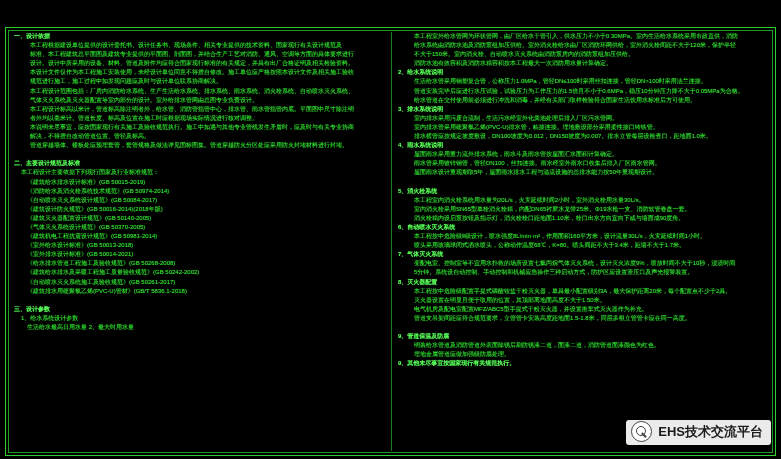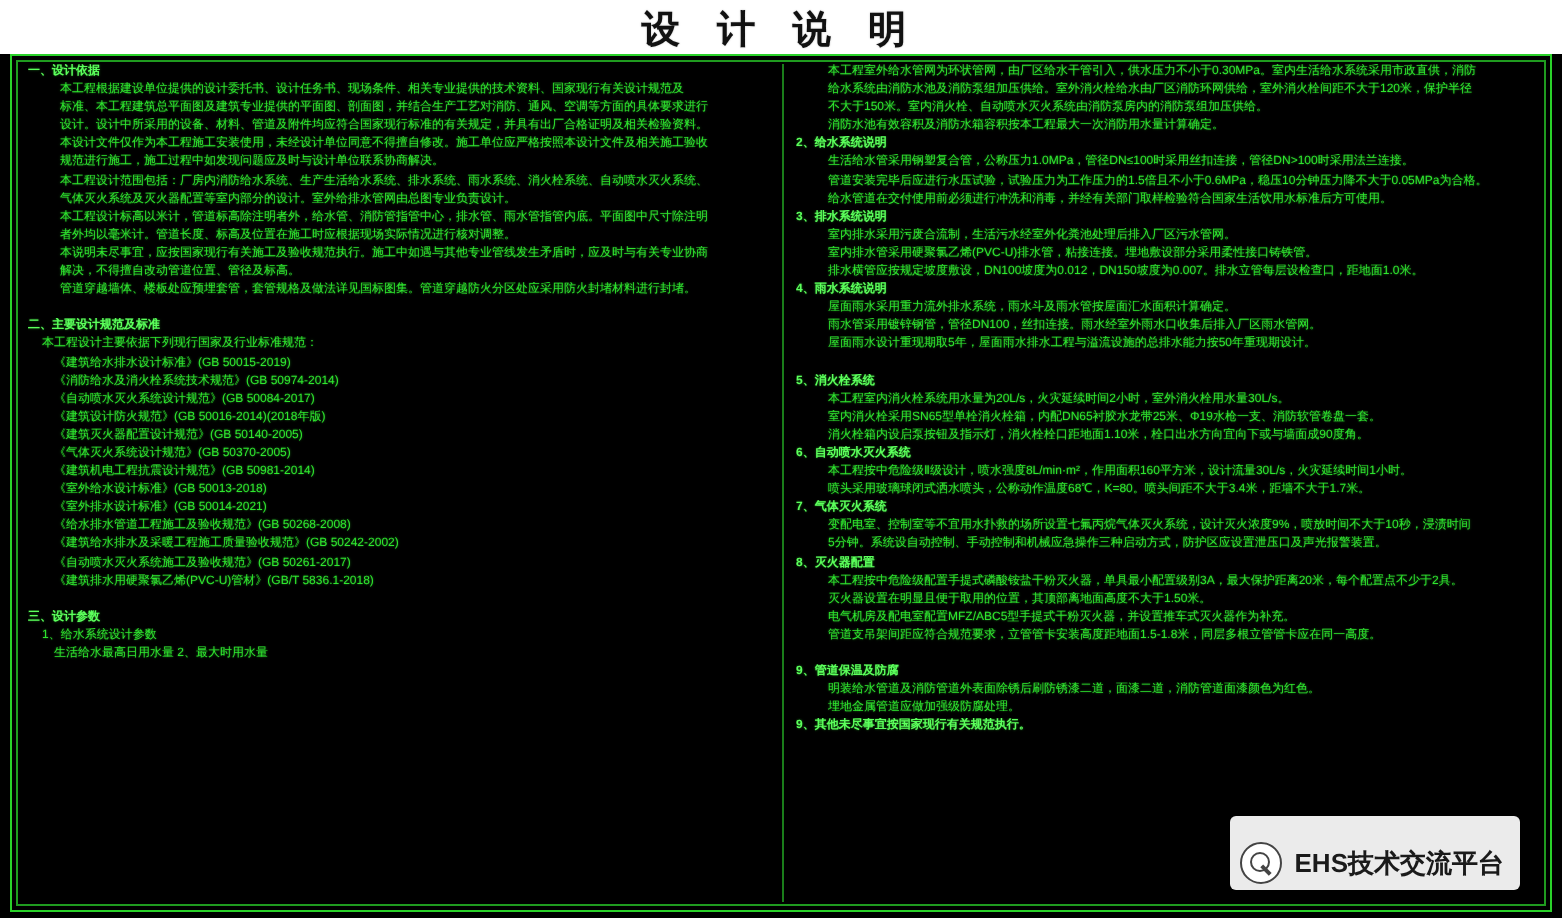--- a/index.html
+++ b/index.html
@@ -95,28 +95,28 @@
   }
   
   #col-left, #col-right {
     filter: blur(0.22px);
     text-shadow: 0 0 1.1px rgba(60,255,60,0.55);
   }
   #doc-title { text-shadow: 0 0 1px rgba(0,0,0,0.25); }
   
   #watermark {
     position: absolute;
-    right: 21px;
+    right: 10px;
     bottom: 14px;
     display: flex;
     align-items: center;
     gap: 6px;
     background: rgba(255,255,255,0.92);
     border-radius: 3px;
-    padding: 13px 8px 3px 5px;
+    padding: 1px 8px 3px 5px;
   }
   #wm-logo {
     width: 19px;
     height: 19px;
     border-radius: 50%;
     background: #ffffff;
     border: 1.5px solid #444;
     position: relative;
     flex: 0 0 auto;
   }
@@ -143,23 +143,20 @@
     font-weight: bold;
     color: #1a1a1a;
     white-space: nowrap;
   }
 </style>
 </head>
 <body>
 
 <div id="page">
 
-  <div id="title-band">
-    <div id="doc-title">设 计 说 明</div>
-  </div>
 
   <div id="sheet">
     <div id="inner-frame"></div>
     <div id="mid-divider"></div>
 
     <div class="col" id="col-left">
         <div class="ln head">一、设计依据</div>
         <div class="ln para">本工程根据建设单位提供的设计委托书、设计任务书、现场条件、相关专业提供的技术资料、国家现行有关设计规范及</div>
         <div class="ln para">标准、本工程建筑总平面图及建筑专业提供的平面图、剖面图，并结合生产工艺对消防、通风、空调等方面的具体要求进行</div>
         <div class="ln para">设计。设计中所采用的设备、材料、管道及附件均应符合国家现行标准的有关规定，并具有出厂合格证明及相关检验资料。</div>

